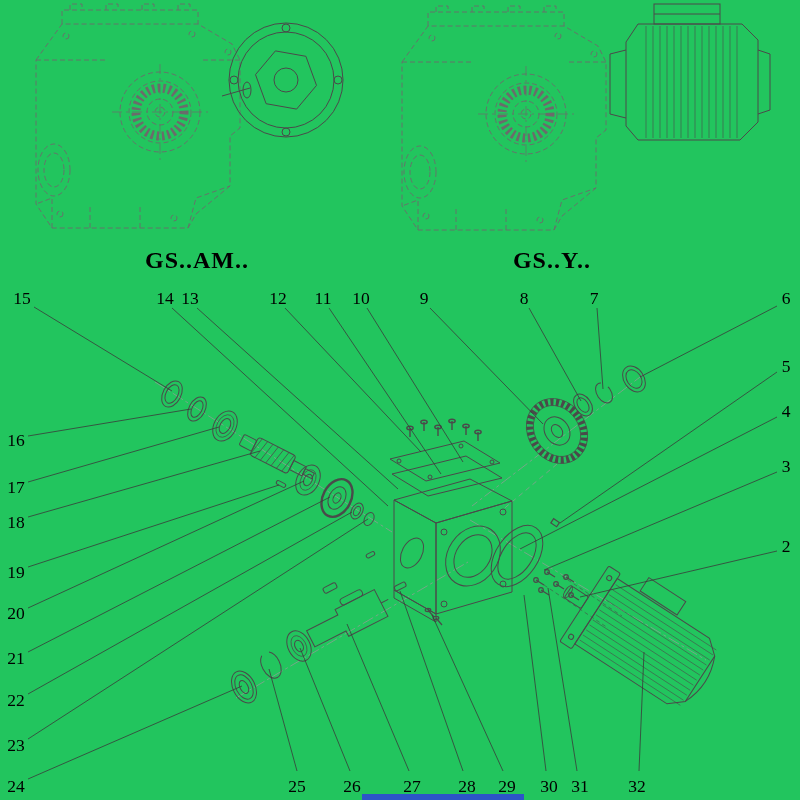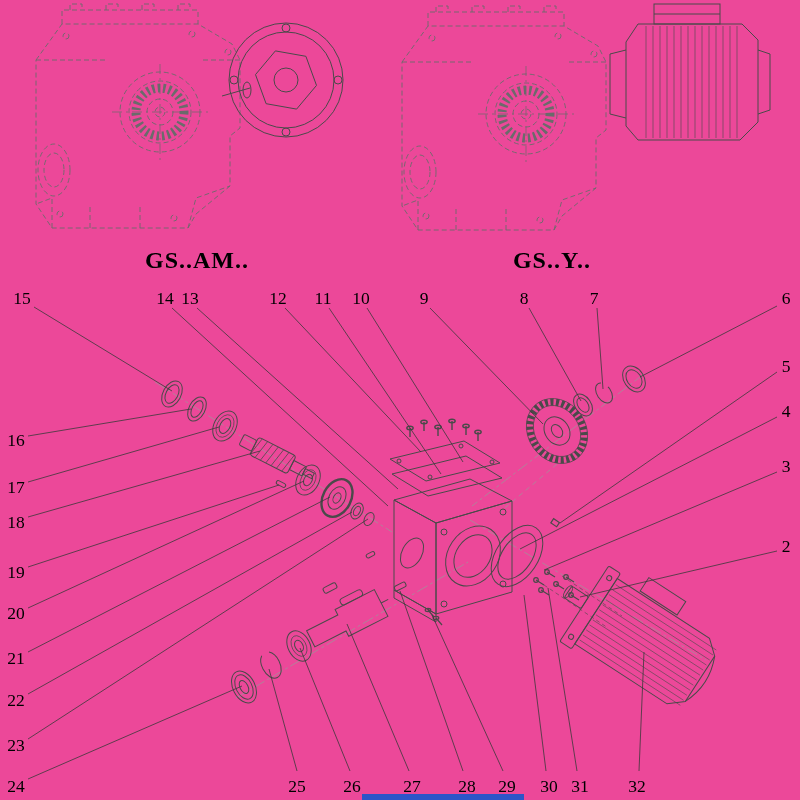--- a/index.html
+++ b/index.html
@@ -1,16 +1,16 @@
 <!DOCTYPE html>
 <html><head>
 <meta charset="utf-8">
 <style>
   html,body{margin:0;padding:0;background:#fff;}
-  #stage{position:relative;width:800px;height:800px;background:#ec4899;overflow:hidden;}
+  #stage{position:relative;width:800px;height:800px;background:#22c55e;overflow:hidden;}
   svg{display:block;}
   .variant{font-family:"Liberation Serif",serif;font-weight:bold;font-size:24px;letter-spacing:1px;}
   #callout-layer text{font-family:"Liberation Serif",serif;font-size:17.5px;}
 </style>
 </head>
 <body>
 
 <div id="stage">
 <svg width="800" height="800" viewBox="0 0 800 800" xmlns="http://www.w3.org/2000/svg" xmlns:xlink="http://www.w3.org/1999/xlink">
 

